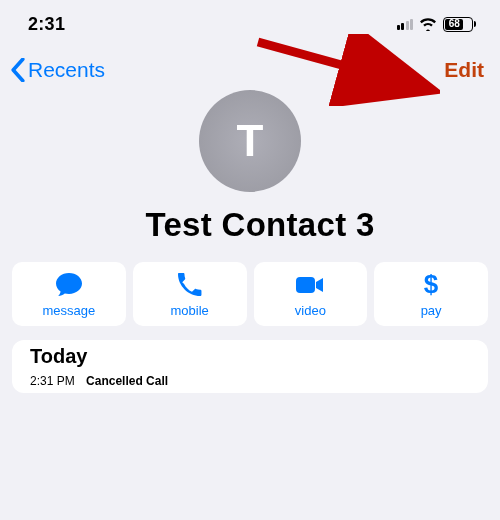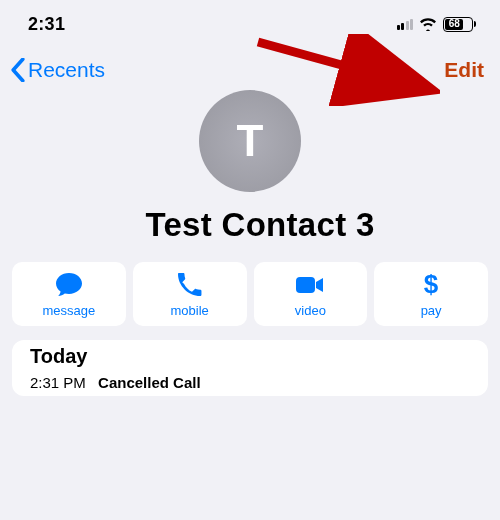--- a/index.html
+++ b/index.html
@@ -171,21 +171,21 @@
       background: #fff;
       border-radius: 12px;
       padding: 5px 18px;
     }
     .card-title {
       font-size: 20px;
       font-weight: 590;
       margin-bottom: 6px;
     }
     .call-row {
-      font-size: 15px;
+      font-size: 12px;
     }
     .call-time {
       font-weight: 400;
     }
     .call-label {
       font-weight: 700;
       margin-left: 8px;
     }
     .annotation-arrow {
       position: absolute;

